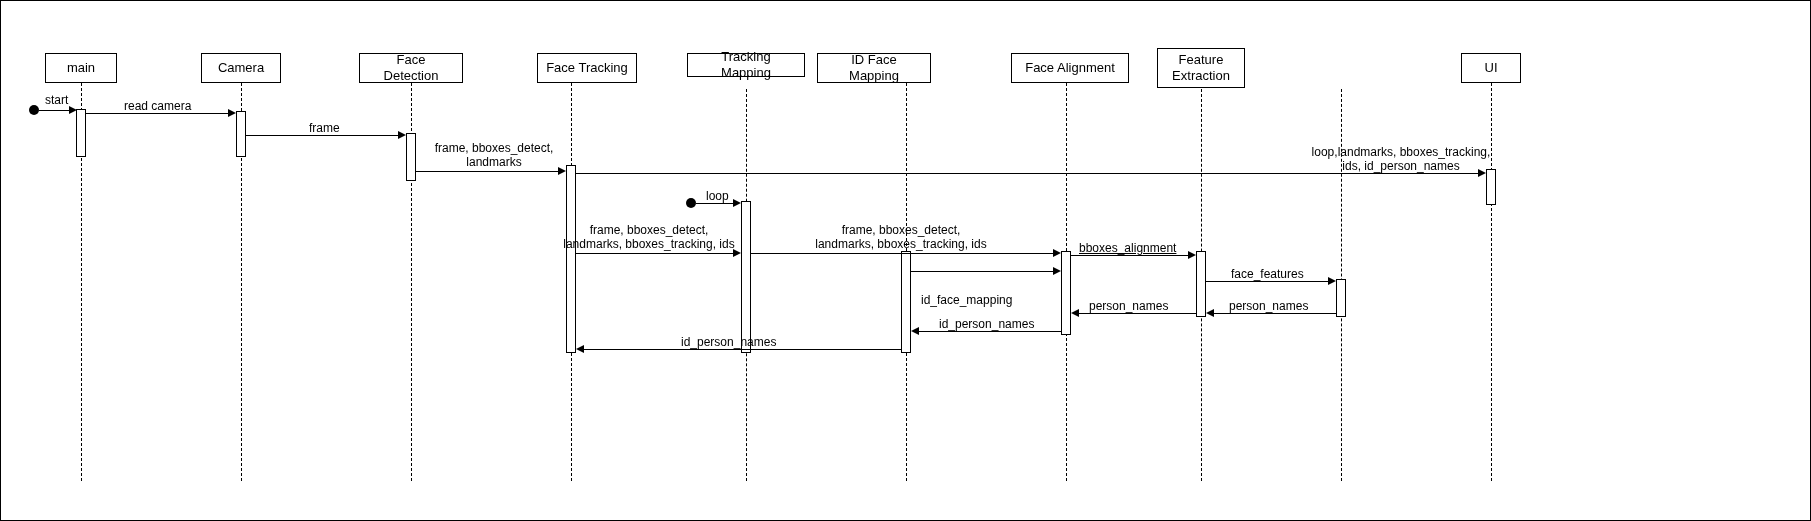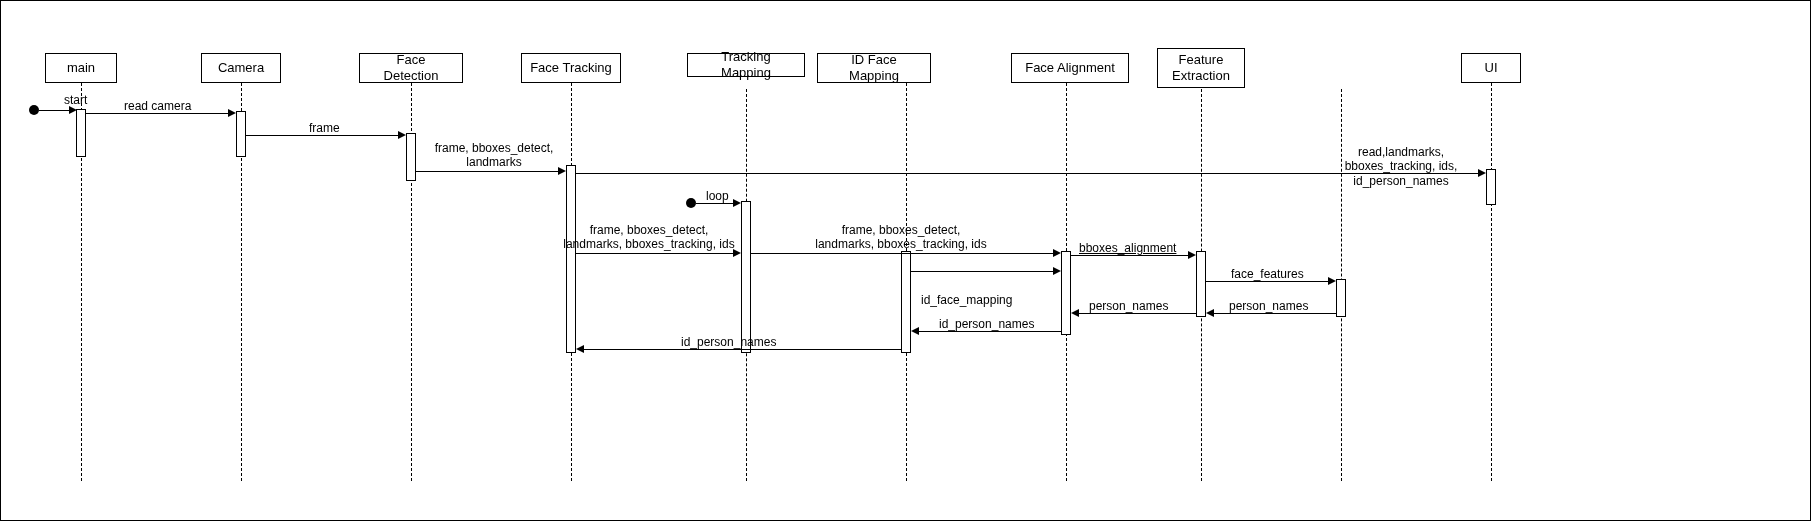--- a/index.html
+++ b/index.html
@@ -63,21 +63,21 @@
   }
 </style>
 </head>
 <body>
 
 <div class="canvas">
 
   <div class="participant-box" style="left:44px; top:52px; width:72px; height:30px;">main</div>
   <div class="participant-box" style="left:200px; top:52px; width:80px; height:30px;">Camera</div>
   <div class="participant-box" style="left:358px; top:52px; width:104px; height:30px;">Face Detection</div>
-  <div class="participant-box" style="left:520px; top:52px; width:100px; height:30px;">Face Tracking</div>
+  <div class="participant-box" style="left:536px; top:52px; width:100px; height:30px;">Face Tracking</div>
   <div class="participant-box" style="left:686px; top:52px; width:118px; height:24px;">Tracking Mapping</div>
   <div class="participant-box" style="left:816px; top:52px; width:114px; height:30px;">ID Face Mapping</div>
   <div class="participant-box" style="left:1010px; top:52px; width:118px; height:30px;">Face Alignment</div>
   <div class="participant-box" style="left:1156px; top:47px; width:88px; height:40px;">Feature Extraction</div>
   <div class="participant-box" style="left:1460px; top:52px; width:60px; height:30px;">UI</div>
 
   <div class="lifeline" style="left:80px; top:82px; height:398px;"></div>
   <div class="lifeline" style="left:240px; top:82px; height:398px;"></div>
   <div class="lifeline" style="left:410px; top:82px; height:398px;"></div>
   <div class="lifeline" style="left:570px; top:82px; height:398px;"></div>
@@ -93,37 +93,37 @@
   <div class="activation" style="left:405px; top:132px; height:48px;"></div>
   <div class="activation" style="left:565px; top:164px; height:188px;"></div>
   <div class="activation" style="left:740px; top:200px; height:152px;"></div>
   <div class="activation" style="left:900px; top:250px; height:102px;"></div>
   <div class="activation" style="left:1060px; top:250px; height:84px;"></div>
   <div class="activation" style="left:1195px; top:250px; height:66px;"></div>
   <div class="activation" style="left:1335px; top:278px; height:38px;"></div>
   <div class="activation" style="left:1485px; top:168px; height:36px;"></div>
 
   <div class="start-dot" style="left:28px; top:104px;"></div>
-  <div class="msg-label" style="left:44px; top:92px;margin-left:19px;">start</div>
+  <div class="msg-label" style="left:44px; top:92px;">start</div>
   <div class="arrow-line" style="left:38px; top:109px; width:32px;"></div>
   <div class="arrow-head-right" style="left:68px; top:105px;"></div>
 
   <div class="msg-label" style="left:123px; top:98px;">read camera</div>
   <div class="arrow-line" style="left:85px; top:112px; width:145px;"></div>
   <div class="arrow-head-right" style="left:227px; top:108px;"></div>
 
   <div class="msg-label" style="left:308px; top:120px;">frame</div>
   <div class="arrow-line" style="left:245px; top:134px; width:155px;"></div>
   <div class="arrow-head-right" style="left:397px; top:130px;"></div>
 
   <div class="msg-label multi" style="left:428px; top:140px; width:130px;">frame, bboxes_detect, landmarks</div>
   <div class="arrow-line" style="left:415px; top:170px; width:145px;"></div>
   <div class="arrow-head-right" style="left:557px; top:166px;"></div>
 
-  <div class="msg-label multi" style="left:1310px; top:144px; width:180px; text-align:center;">read,landmarks, bboxes_tracking, ids, id_person_names</div>
+  <div class="msg-label multi" style="left:1310px; top:144px; width:180px; text-align:center;">loop,landmarks, bboxes_tracking, ids, id_person_names</div>
   <div class="arrow-line" style="left:575px; top:172px; width:905px;"></div>
   <div class="arrow-head-right" style="left:1477px; top:168px;"></div>
 
   <div class="start-dot" style="left:685px; top:197px;"></div>
   <div class="msg-label" style="left:705px; top:188px;">loop</div>
   <div class="arrow-line" style="left:695px; top:202px; width:40px;"></div>
   <div class="arrow-head-right" style="left:732px; top:198px;"></div>
 
   <div class="msg-label multi" style="left:558px; top:222px; width:180px;">frame, bboxes_detect, landmarks, bboxes_tracking, ids</div>
   <div class="arrow-line" style="left:575px; top:252px; width:160px;"></div>

